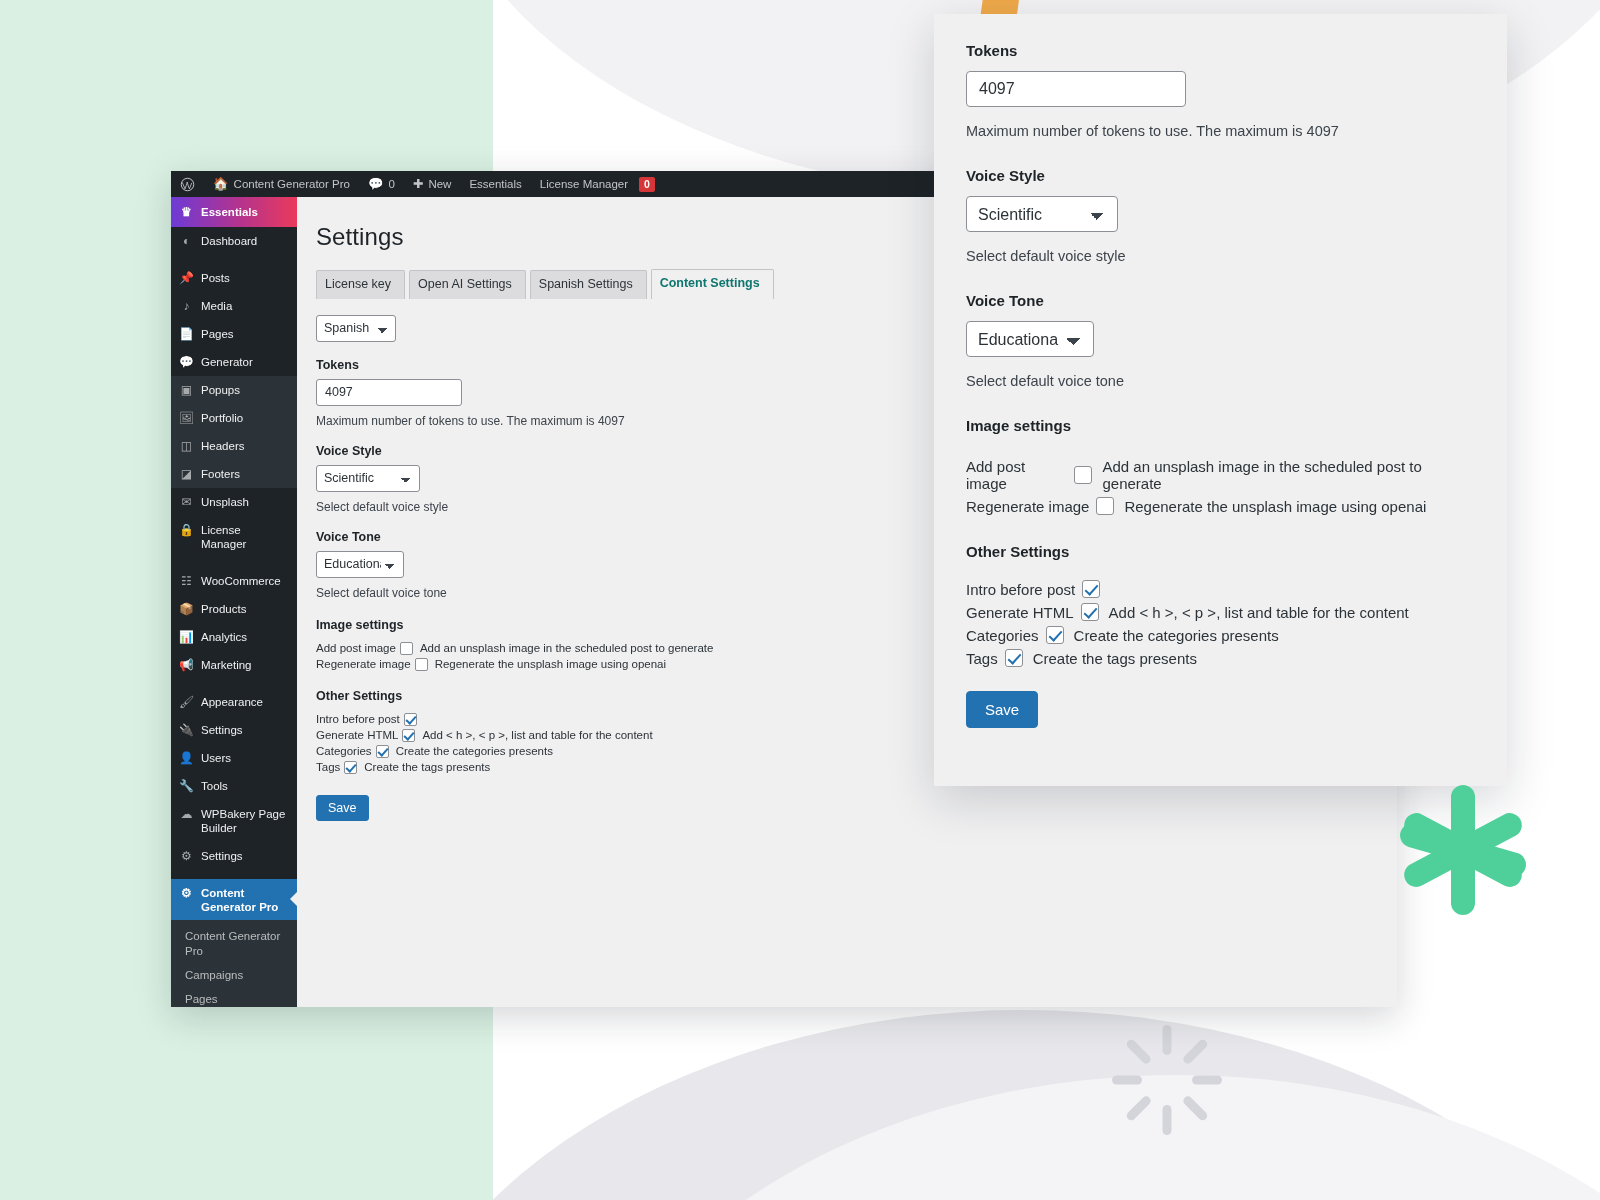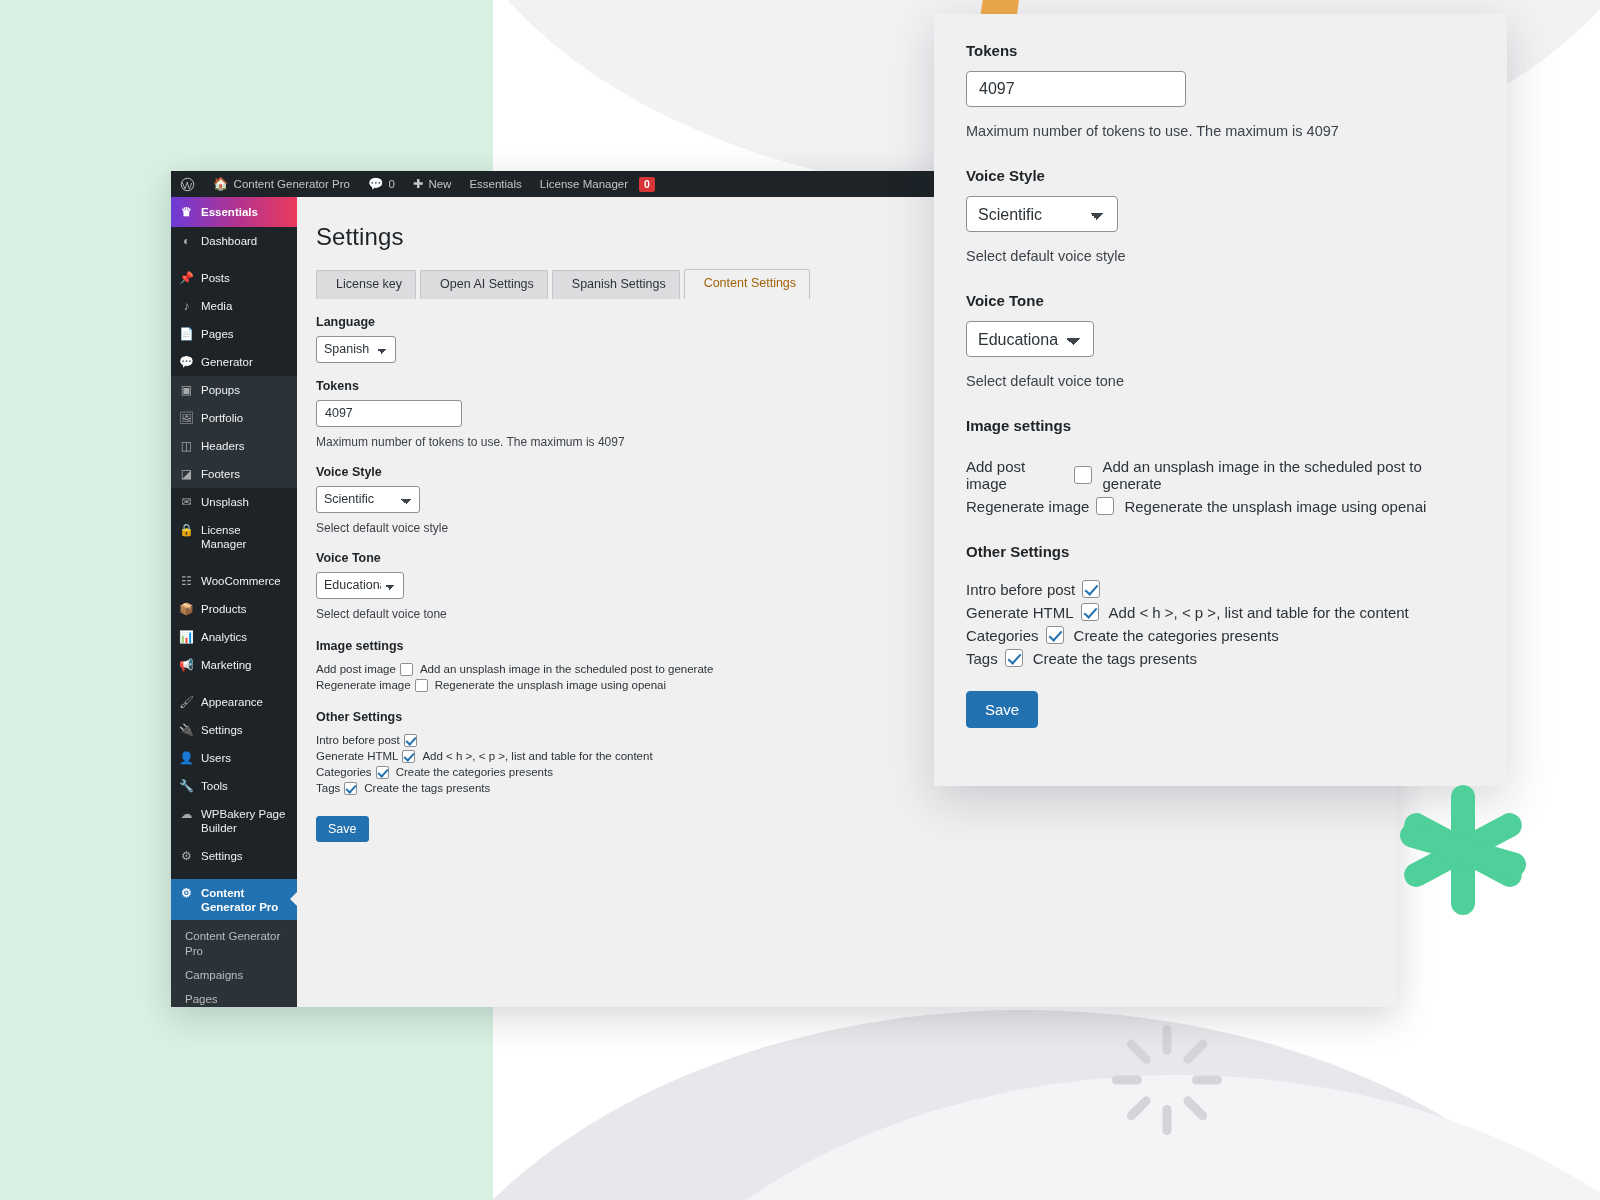--- a/index.html
+++ b/index.html
@@ -115,23 +115,23 @@
     padding: 5px 8px 5px 14px; color: #b9bcbf; font-size: 11.5px; line-height: 1.25;
   }
 
   .wp-content { position: absolute; left: 126px; top: 26px; right: 0; bottom: 0; background: #f0f0f1; overflow: hidden; }
   .page-title {
     font-size: 24px; color: #1d2327; font-weight: 400; padding: 26px 0 0 19px; letter-spacing: .1px;
   }
   .tabs { display: flex; align-items: flex-end; gap: 4px; padding: 18px 0 0 19px; position: relative; }
   .tab {
     background: #dcdcde; color: #2c3338; border: 1px solid #c3c4c7; border-bottom: none;
-    padding: 7px 13px 7px 19px; font-size: 12.5px; line-height: 1.1; border-radius: 2px 2px 0 0;
-  }
-  .tab.active { background: #f0f0f1; color: #a16207; font-weight: 400; border-color: #c3c4c7; padding-bottom: 8px; }
+    padding: 7px 13px 7px 8px; font-size: 12.5px; line-height: 1.1; border-radius: 2px 2px 0 0;
+  }
+  .tab.active { background: #f0f0f1; color: #0f766e; font-weight: 700; border-color: #c3c4c7; padding-bottom: 8px; }
 
   .form { padding: 16px 0 0 19px; }
   .fld-label { font-size: 12.5px; font-weight: 700; color: #1d2327; margin: 16px 0 7px 0; }
   .fld-label.first { margin-top: 0; }
   .fld-help { font-size: 12px; color: #3c434a; margin-top: 8px; }
   select.wp-select {
     font-family: "Liberation Sans", sans-serif; font-size: 12.5px; color: #2c3338;
     background: #fff; border: 1px solid #8c8f94; border-radius: 3px;
     padding: 4px 22px 4px 7px; height: 27px; appearance: none;
     background-image: linear-gradient(45deg, transparent 50%, #3c434a 50%), linear-gradient(135deg, #3c434a 50%, transparent 50%);
@@ -375,21 +375,20 @@
       <div class="page-title">Settings</div>
 
       <div class="tabs">
         <div class="tab">License key</div>
         <div class="tab">Open AI Settings</div>
         <div class="tab">Spanish Settings</div>
         <div class="tab active">Content Settings</div>
       </div>
 
       <div class="form">
-        <div class="fld-label first">Language</div>
         <select class="wp-select w-lang">
           <option>Spanish</option>
         </select>
 
         <div class="fld-label">Tokens</div>
         <input class="wp-text" value="4097" style="">
         <div class="fld-help">Maximum number of tokens to use. The maximum is 4097</div>
 
         <div class="fld-label">Voice Style</div>
         <select class="wp-select w-style">

